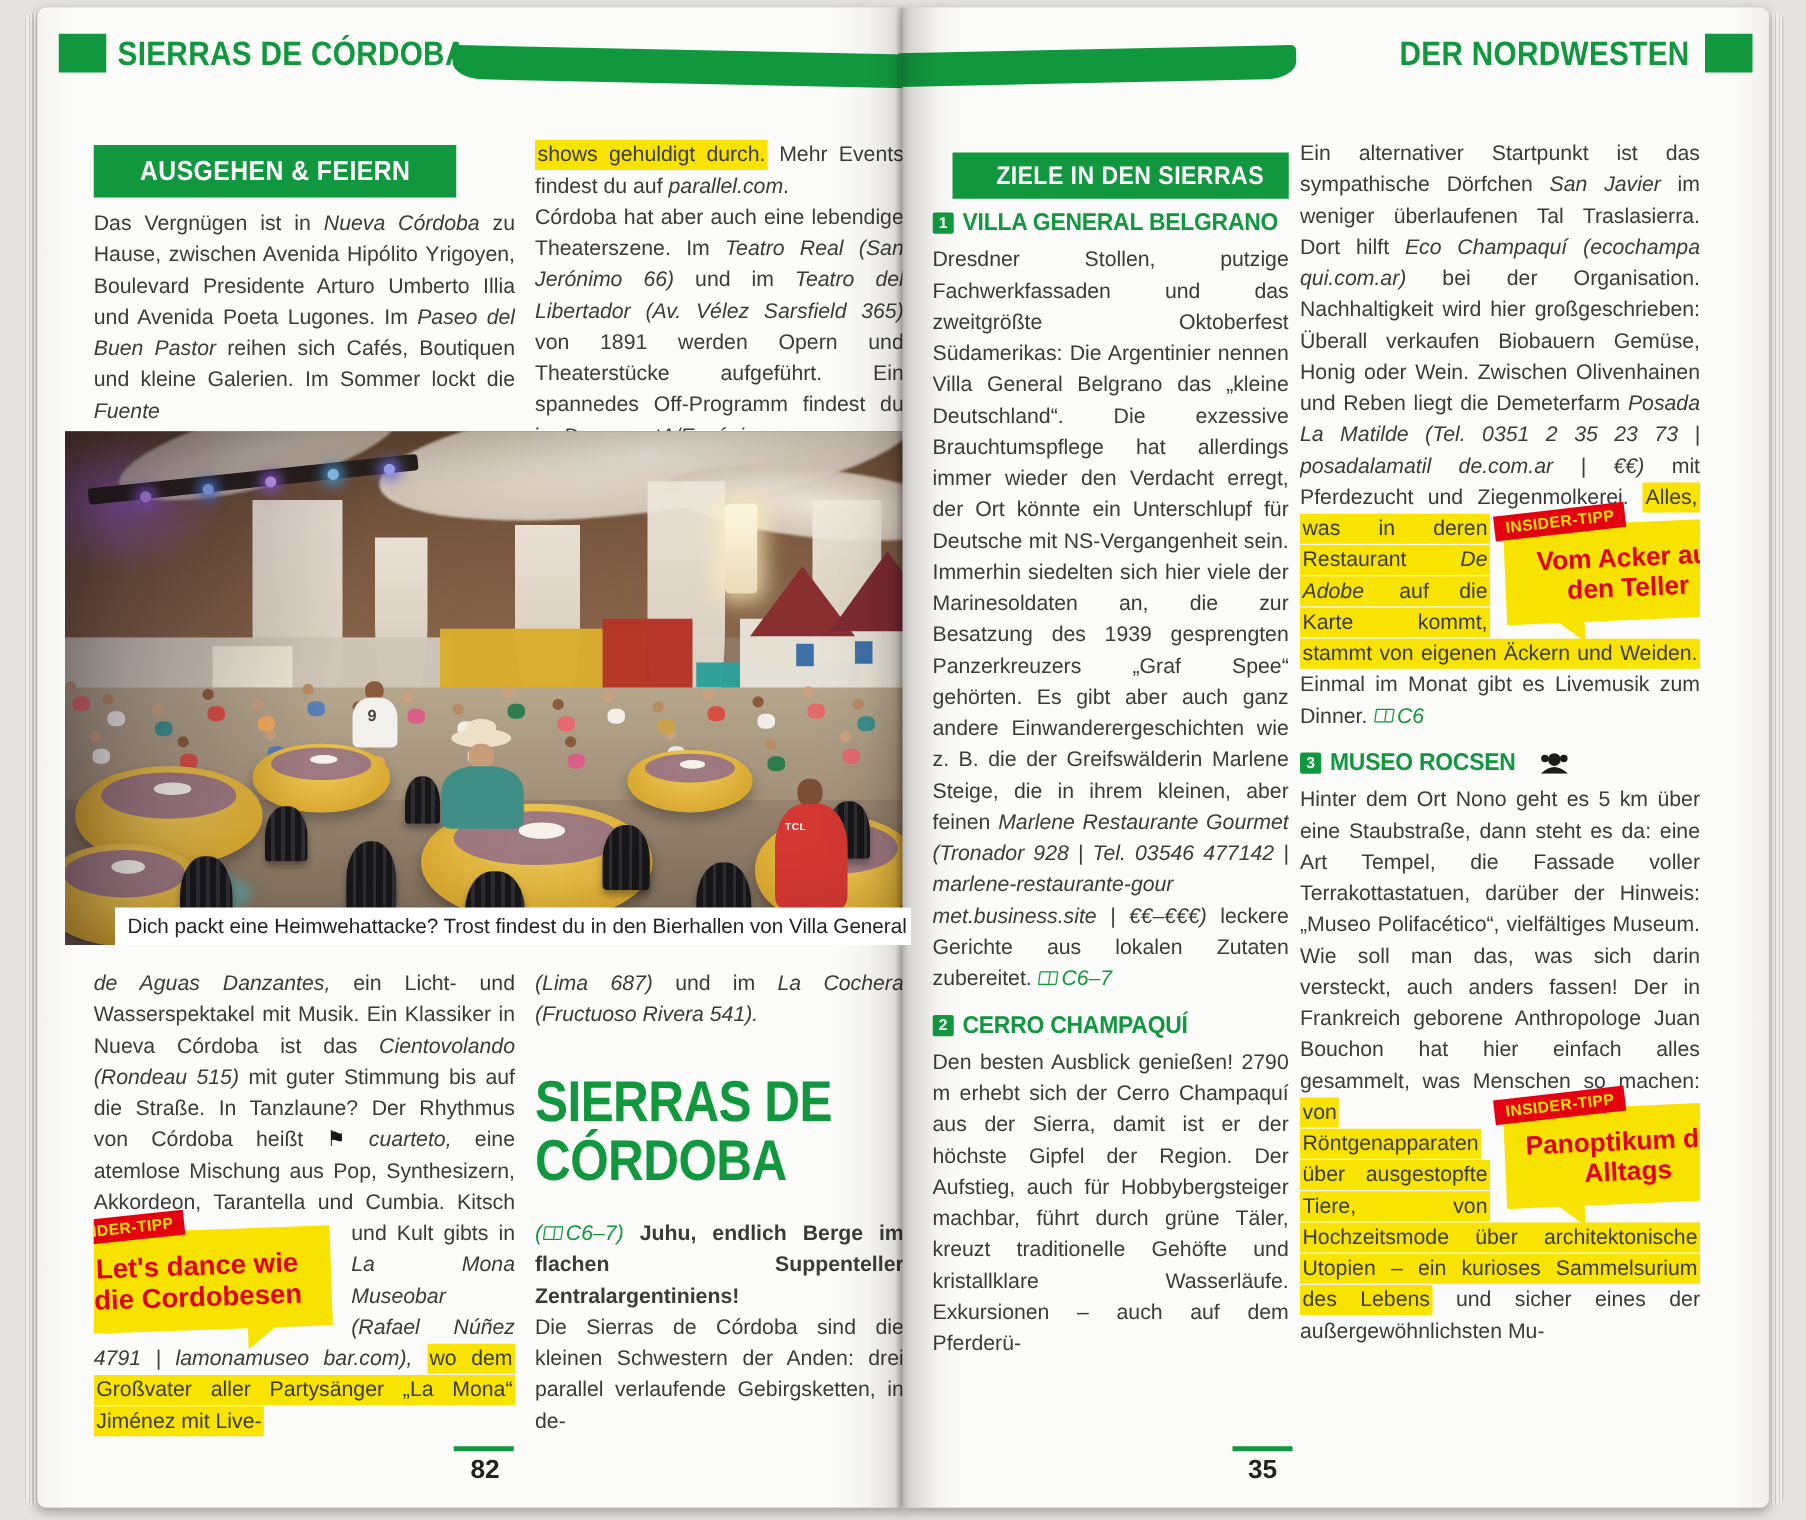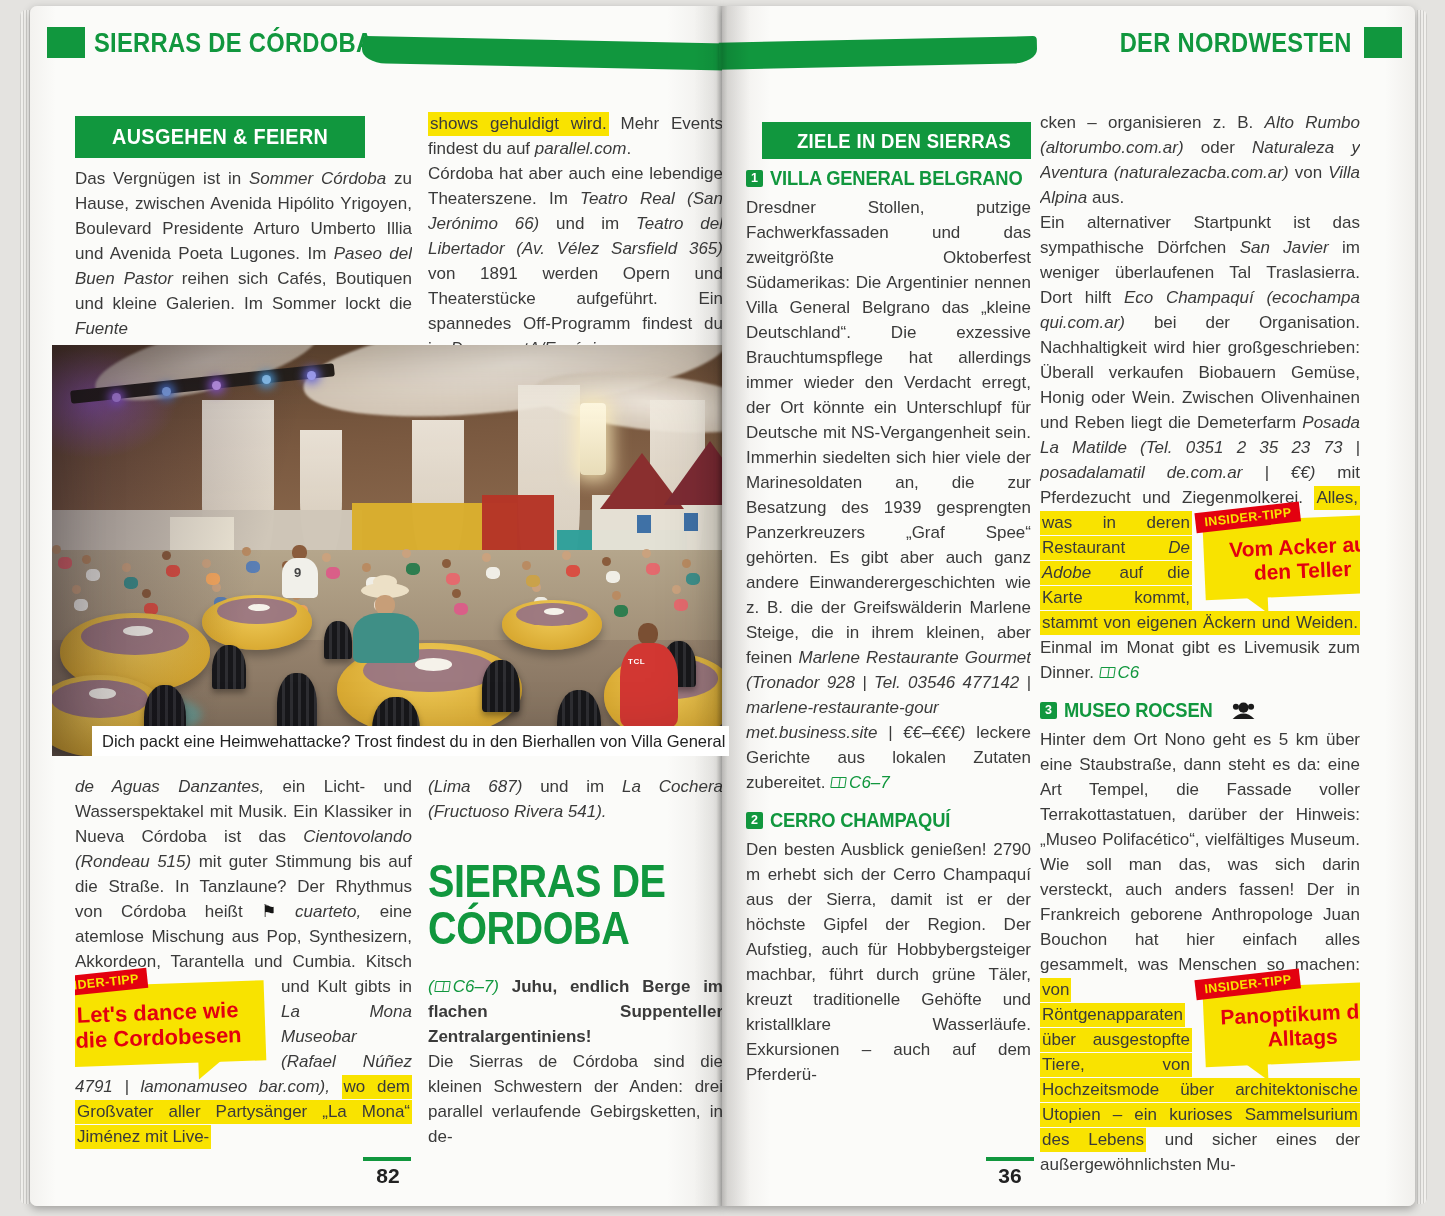--- a/index.html
+++ b/index.html
@@ -99,25 +99,25 @@
   <div class="page page-left">
     <div class="hdr-square" style="left:17px;top:21px;width:38px;height:31px"></div>
     <div class="hdr" style="left:64px;top:22px;transform-origin:left center">SIERRAS DE CÓRDOBA</div>
     <div class="hdr-bar" style="left:332px;top:30px;right:-3px;height:27px;transform:rotate(1.2deg);transform-origin:left center;border-radius:4px 0 0 24px/4px 0 0 14px"></div>
 
     <div class="secbox" style="position:absolute;left:45px;top:110px;width:290px;height:42px;font-size:22px">
         <span>AUSGEHEN &amp; FEIERN</span>
       </div>
 
     <div class="col" style="left:45px;top:160px;width:337px;height:182px">
-      <p class="para"><span>Das Vergnügen ist in <span class="seg-i">Sommer Córdoba</span> zu Hause, zwischen Avenida Hipólito Yrigoyen, Boulevard Presidente Arturo Umberto Illia und Avenida Poeta Lugones. Im <span class="seg-i">Paseo del Buen Pastor</span> reihen sich Cafés, Boutiquen und kleine Galerien. Im Sommer lockt die <span class="seg-i">Fuente</span></span></p>
+      <p class="para"><span>Das Vergnügen ist in <span class="seg-i">Nueva Córdoba</span> zu Hause, zwischen Avenida Hipólito Yrigoyen, Boulevard Presidente Arturo Umberto Illia und Avenida Poeta Lugones. Im <span class="seg-i">Paseo del Buen Pastor</span> reihen sich Cafés, Boutiquen und kleine Galerien. Im Sommer lockt die <span class="seg-i">Fuente</span></span></p>
     </div>
 
     <div class="col" style="left:398px;top:105px;width:295px;height:237px">
-      <p class="para"><span><span class="seg-hl">shows gehuldigt wird.</span> Mehr Events findest du auf <span class="seg-i">parallel.com</span>.</span></p>
+      <p class="para"><span><span class="seg-hl">shows gehuldigt durch.</span> Mehr Events findest du auf <span class="seg-i">parallel.com</span>.</span></p>
       <p class="para"><span>Córdoba hat aber auch eine lebendige Theaterszene. Im <span class="seg-i">Teatro Real (San Jerónimo 66)</span> und im <span class="seg-i">Teatro del Libertador (Av. Vélez Sarsfield 365)</span> von 1891 werden Opern und Theaterstücke aufgeführt. Ein spannedes Off-Programm findest du im <span class="seg-i">DocumentA/Escénicas</span></span></p>
     </div>
 
     <div class="photo">
       <div class="ph-ceiling"></div>
       <div class="drape" style="left:250px;top:-30px;width:430px;height:95px;transform:rotate(-7deg)"></div>
       <div class="drape" style="left:40px;top:-15px;width:230px;height:60px;transform:rotate(-14deg);opacity:.75"></div>
       <div class="drape" style="left:480px;top:30px;width:240px;height:55px;transform:rotate(6deg)"></div>
       <div class="curtain" style="left:150px;top:55px;width:72px;height:205px"></div>
       <div class="curtain" style="left:248px;top:85px;width:42px;height:140px"></div>
@@ -215,33 +215,32 @@
         </div>
       <p class="para"><span>Dresdner Stollen, putzige Fachwerkfassaden und das zweitgrößte Oktoberfest Südamerikas: Die Argentinier nennen Villa General Belgrano das „kleine Deutschland“. Die exzessive Brauchtumspflege hat allerdings immer wieder den Verdacht erregt, der Ort könnte ein Unterschlupf für Deutsche mit NS-Vergangenheit sein. Immerhin siedelten sich hier viele der Marinesoldaten an, die zur Besatzung des 1939 gesprengten Panzerkreuzers „Graf Spee“ gehörten. Es gibt aber auch ganz andere Einwanderergeschichten wie z. B. die der Greifswälderin Marlene Steige, die in ihrem kleinen, aber feinen <span class="seg-i">Marlene Restaurante Gourmet (Tronador 928 | Tel. 03546 477142 | marlene-restaurante-gour met.business.site | €€–€€€)</span> leckere Gerichte aus lokalen Zutaten zubereitet. <span class="seg-map"><i class="map-icon"></i>C6–7</span></span></p>
       <div class="subhead">
           <span class="badge">2</span>
           <span class="ttl">CERRO CHAMPAQUÍ</span>
         </div>
       <p class="para"><span>Den besten Ausblick genießen! 2790 m erhebt sich der Cerro Champaquí aus der Sierra, damit ist er der höchste Gipfel der Region. Der Aufstieg, auch für Hobbybergsteiger machbar, führt durch grüne Täler, kreuzt traditionelle Gehöfte und kristallklare Wasserläufe. Exkursionen – auch auf dem Pferderü-</span></p>
     </div>
 
     <div class="col" style="left:318px;top:104px;width:320px;height:1078px">
-      <p class="para"><span>cken – organisieren z. B. <span class="seg-i">Alto Rumbo (altorumbo.com.ar)</span> oder <span class="seg-i">Naturaleza y Aventura (naturalezacba.com.ar)</span> von <span class="seg-i">Villa Alpina</span> aus.</span></p>
       <p class="para"><span>Ein alternativer Startpunkt ist das sympathische Dörfchen <span class="seg-i">San Javier</span> im weniger überlaufenen Tal Traslasierra. Dort hilft <span class="seg-i">Eco Champaquí (ecochampa qui.com.ar)</span> bei der Organisation. Nachhaltigkeit wird hier großgeschrieben: Überall verkaufen Biobauern Gemüse, Honig oder Wein. Zwischen Olivenhainen und Reben liegt die Demeterfarm <span class="seg-i">Posada La Matilde (Tel. 0351 2 35 23 73 | posadalamatil de.com.ar | €€)</span> mit Pferdezucht und Ziegenmolkerei. </span><span class="bubble b-right"><span class="ribbon">INSIDER-TIPP</span><span>Vom Acker auf den Teller</span><span class="tail"></span></span><span><span class="seg-hl">Alles, was in deren Restaurant </span><span class="seg-hli">De Adobe</span><span class="seg-hl"> auf die Karte kommt, stammt von eigenen Äckern und Weiden.</span> Einmal im Monat gibt es Livemusik zum Dinner. <span class="seg-map"><i class="map-icon"></i>C6</span></span></p>
       <div class="subhead">
           <span class="badge">3</span>
           <span class="ttl">MUSEO ROCSEN</span>
           <svg class="kid-icon" viewBox="0 0 26 18">
             <circle cx="5" cy="5" r="3.2"></circle>
             <circle cx="21" cy="5" r="3.2"></circle>
             <circle cx="13" cy="6" r="5.4"></circle>
             <path d="M1.5 18 Q13 6.5 24.5 18 Z"></path>
           </svg>
         </div>
       <p class="para"><span>Hinter dem Ort Nono geht es 5 km über eine Staubstraße, dann steht es da: eine Art Tempel, die Fassade voller Terrakottastatuen, darüber der Hinweis: „Museo Polifacético“, vielfältiges Museum. Wie soll man das, was sich darin versteckt, auch anders fassen! Der in Frankreich geborene Anthropologe Juan Bouchon hat hier einfach alles gesammelt, was Menschen so machen: </span><span class="bubble b-right"><span class="ribbon">INSIDER-TIPP</span><span>Panoptikum des Alltags</span><span class="tail"></span></span><span><span class="seg-hl">von Röntgenapparaten über ausgestopfte Tiere, von Hochzeitsmode über architektonische Utopien – ein kurioses Sammelsurium des Lebens</span> und sicher eines der außergewöhnlichsten Mu-</span></p>
     </div>
 
     <div class="pageline" style="left:264px;top:1151px;width:48px"></div>
-    <div class="pagenum" style="left:250px;top:1158px">36</div>
+    <div class="pagenum" style="left:250px;top:1158px">35</div>
   </div>
 
   <div class="spine"></div>
 </div>
 
 </body></html>

